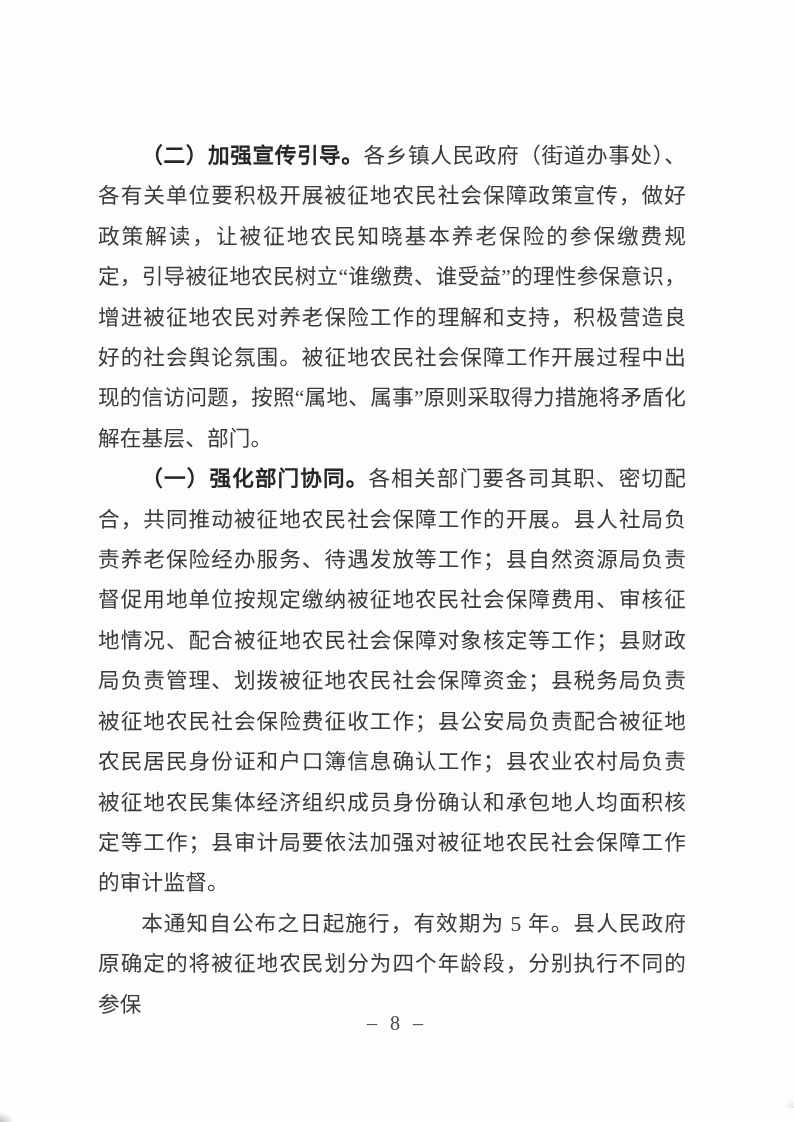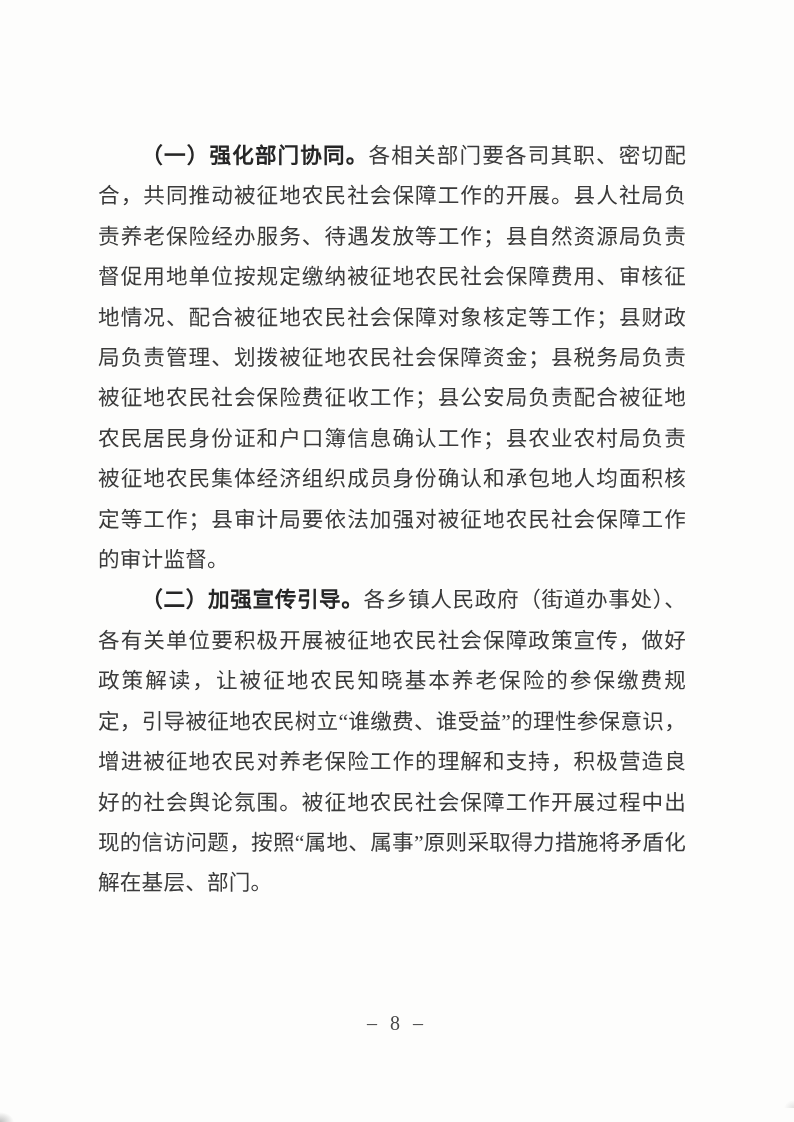--- a/index.html
+++ b/index.html
@@ -74,25 +74,28 @@
 </style>
 </head>
 <body>
 
 <div class="page">
 
   <div class="content">
 
 
     <p>
+      <span class="para-lead">（二）加强宣传引导。</span><span>各乡镇人民政府（街道办事处）、各有关单位要积极开展被征地农民社会保障政策宣传，做好政策解读，让被征地农民知晓基本养老保险的参保缴费规定，引导被征地农民树立“谁缴费、谁受益”的理性参保意识，增进被征地农民对养老保险工作的理解和支持，积极营造良好的社会舆论氛围。被征地农民社会保障工作开展过程中出现的信访问题，按照“属地、属事”原则采取得力措施将矛盾化解在基层、部门。</span>
+    </p>
+
+    <p>
       <span class="para-lead">（一）强化部门协同。</span><span>各相关部门要各司其职、密切配合，共同推动被征地农民社会保障工作的开展。县人社局负责养老保险经办服务、待遇发放等工作；县自然资源局负责督促用地单位按规定缴纳被征地农民社会保障费用、审核征地情况、配合被征地农民社会保障对象核定等工作；县财政局负责管理、划拨被征地农民社会保障资金；县税务局负责被征地农民社会保险费征收工作；县公安局负责配合被征地农民居民身份证和户口簿信息确认工作；县农业农村局负责被征地农民集体经济组织成员身份确认和承包地人均面积核定等工作；县审计局要依法加强对被征地农民社会保障工作的审计监督。</span>
     </p>
 
     <p>
-      <span class="para-lead">（二）加强宣传引导。</span><span>各乡镇人民政府（街道办事处）、各有关单位要积极开展被征地农民社会保障政策宣传，做好政策解读，让被征地农民知晓基本养老保险的参保缴费规定，引导被征地农民树立“谁缴费、谁受益”的理性参保意识，增进被征地农民对养老保险工作的理解和支持，积极营造良好的社会舆论氛围。被征地农民社会保障工作开展过程中出现的信访问题，按照“属地、属事”原则采取得力措施将矛盾化解在基层、部门。</span>
+      <span class="para-lead"></span><span>本通知自公布之日起施行，有效期为 5 年。县人民政府原确定的将被征地农民划分为四个年龄段，分别执行不同的参保</span>
     </p>
-
 
   </div>
 
   <div class="footer">– 8 –</div>
 
 </div>
 
 </body></html>

